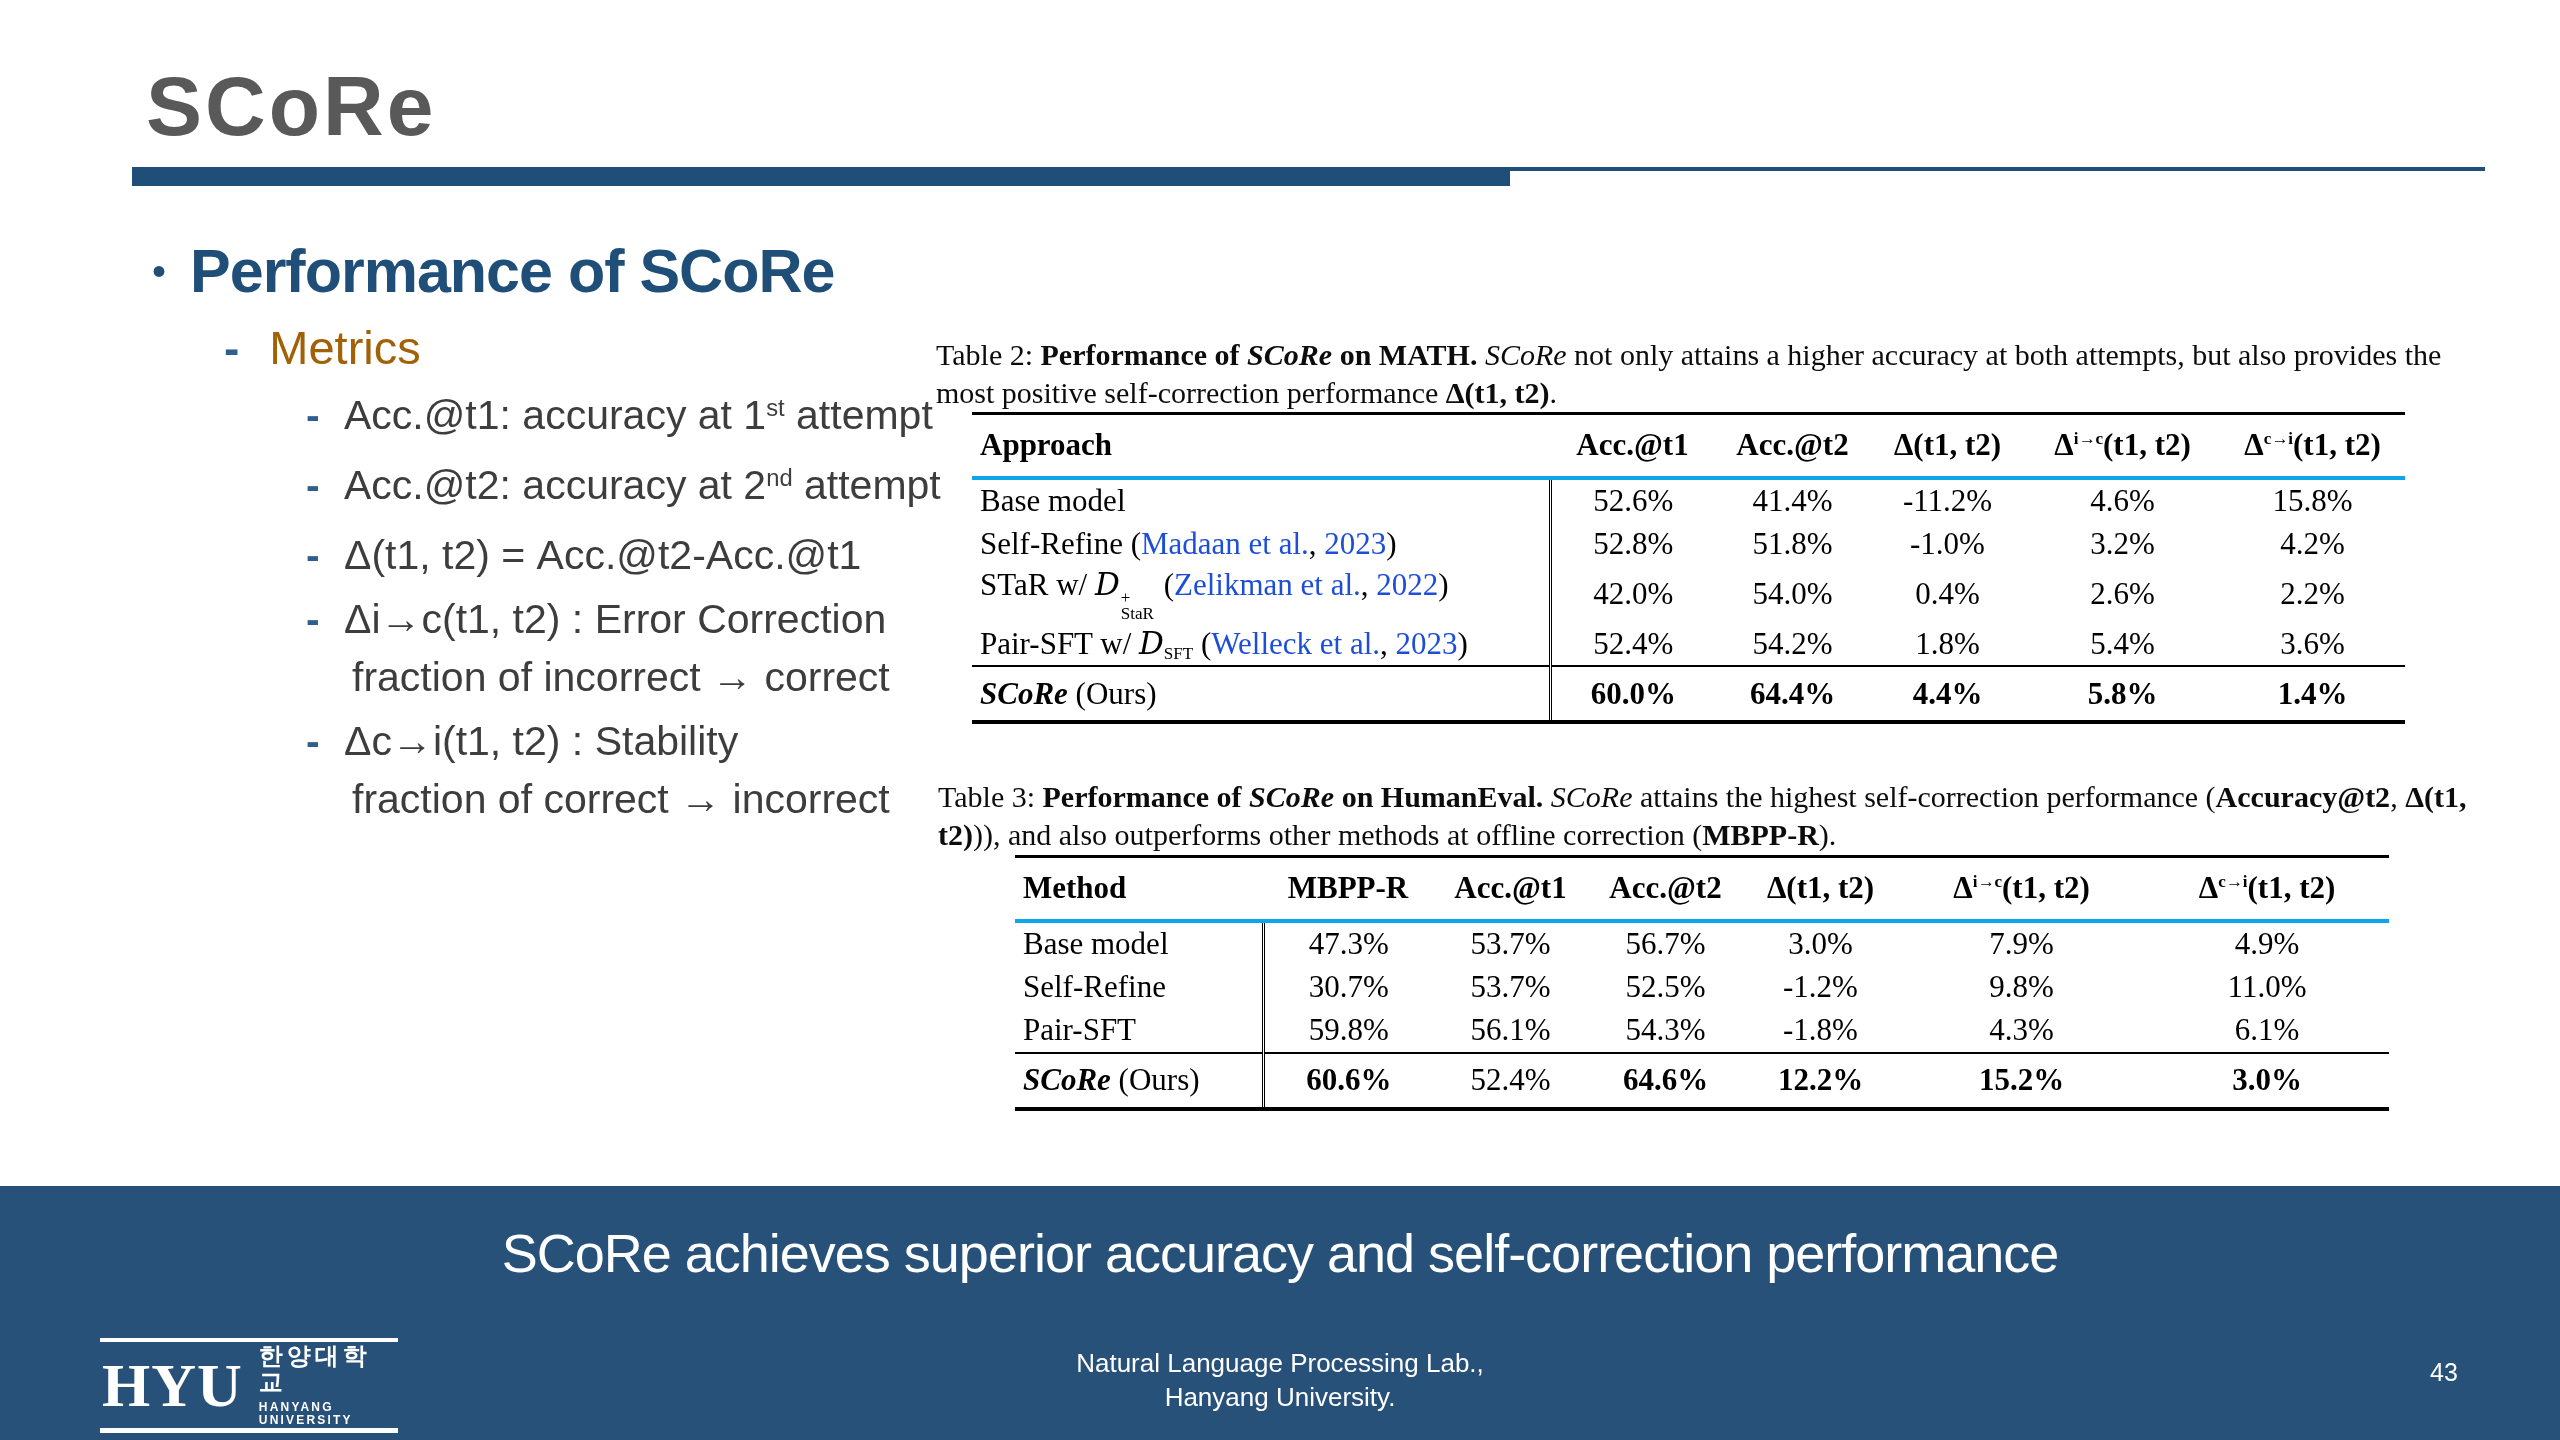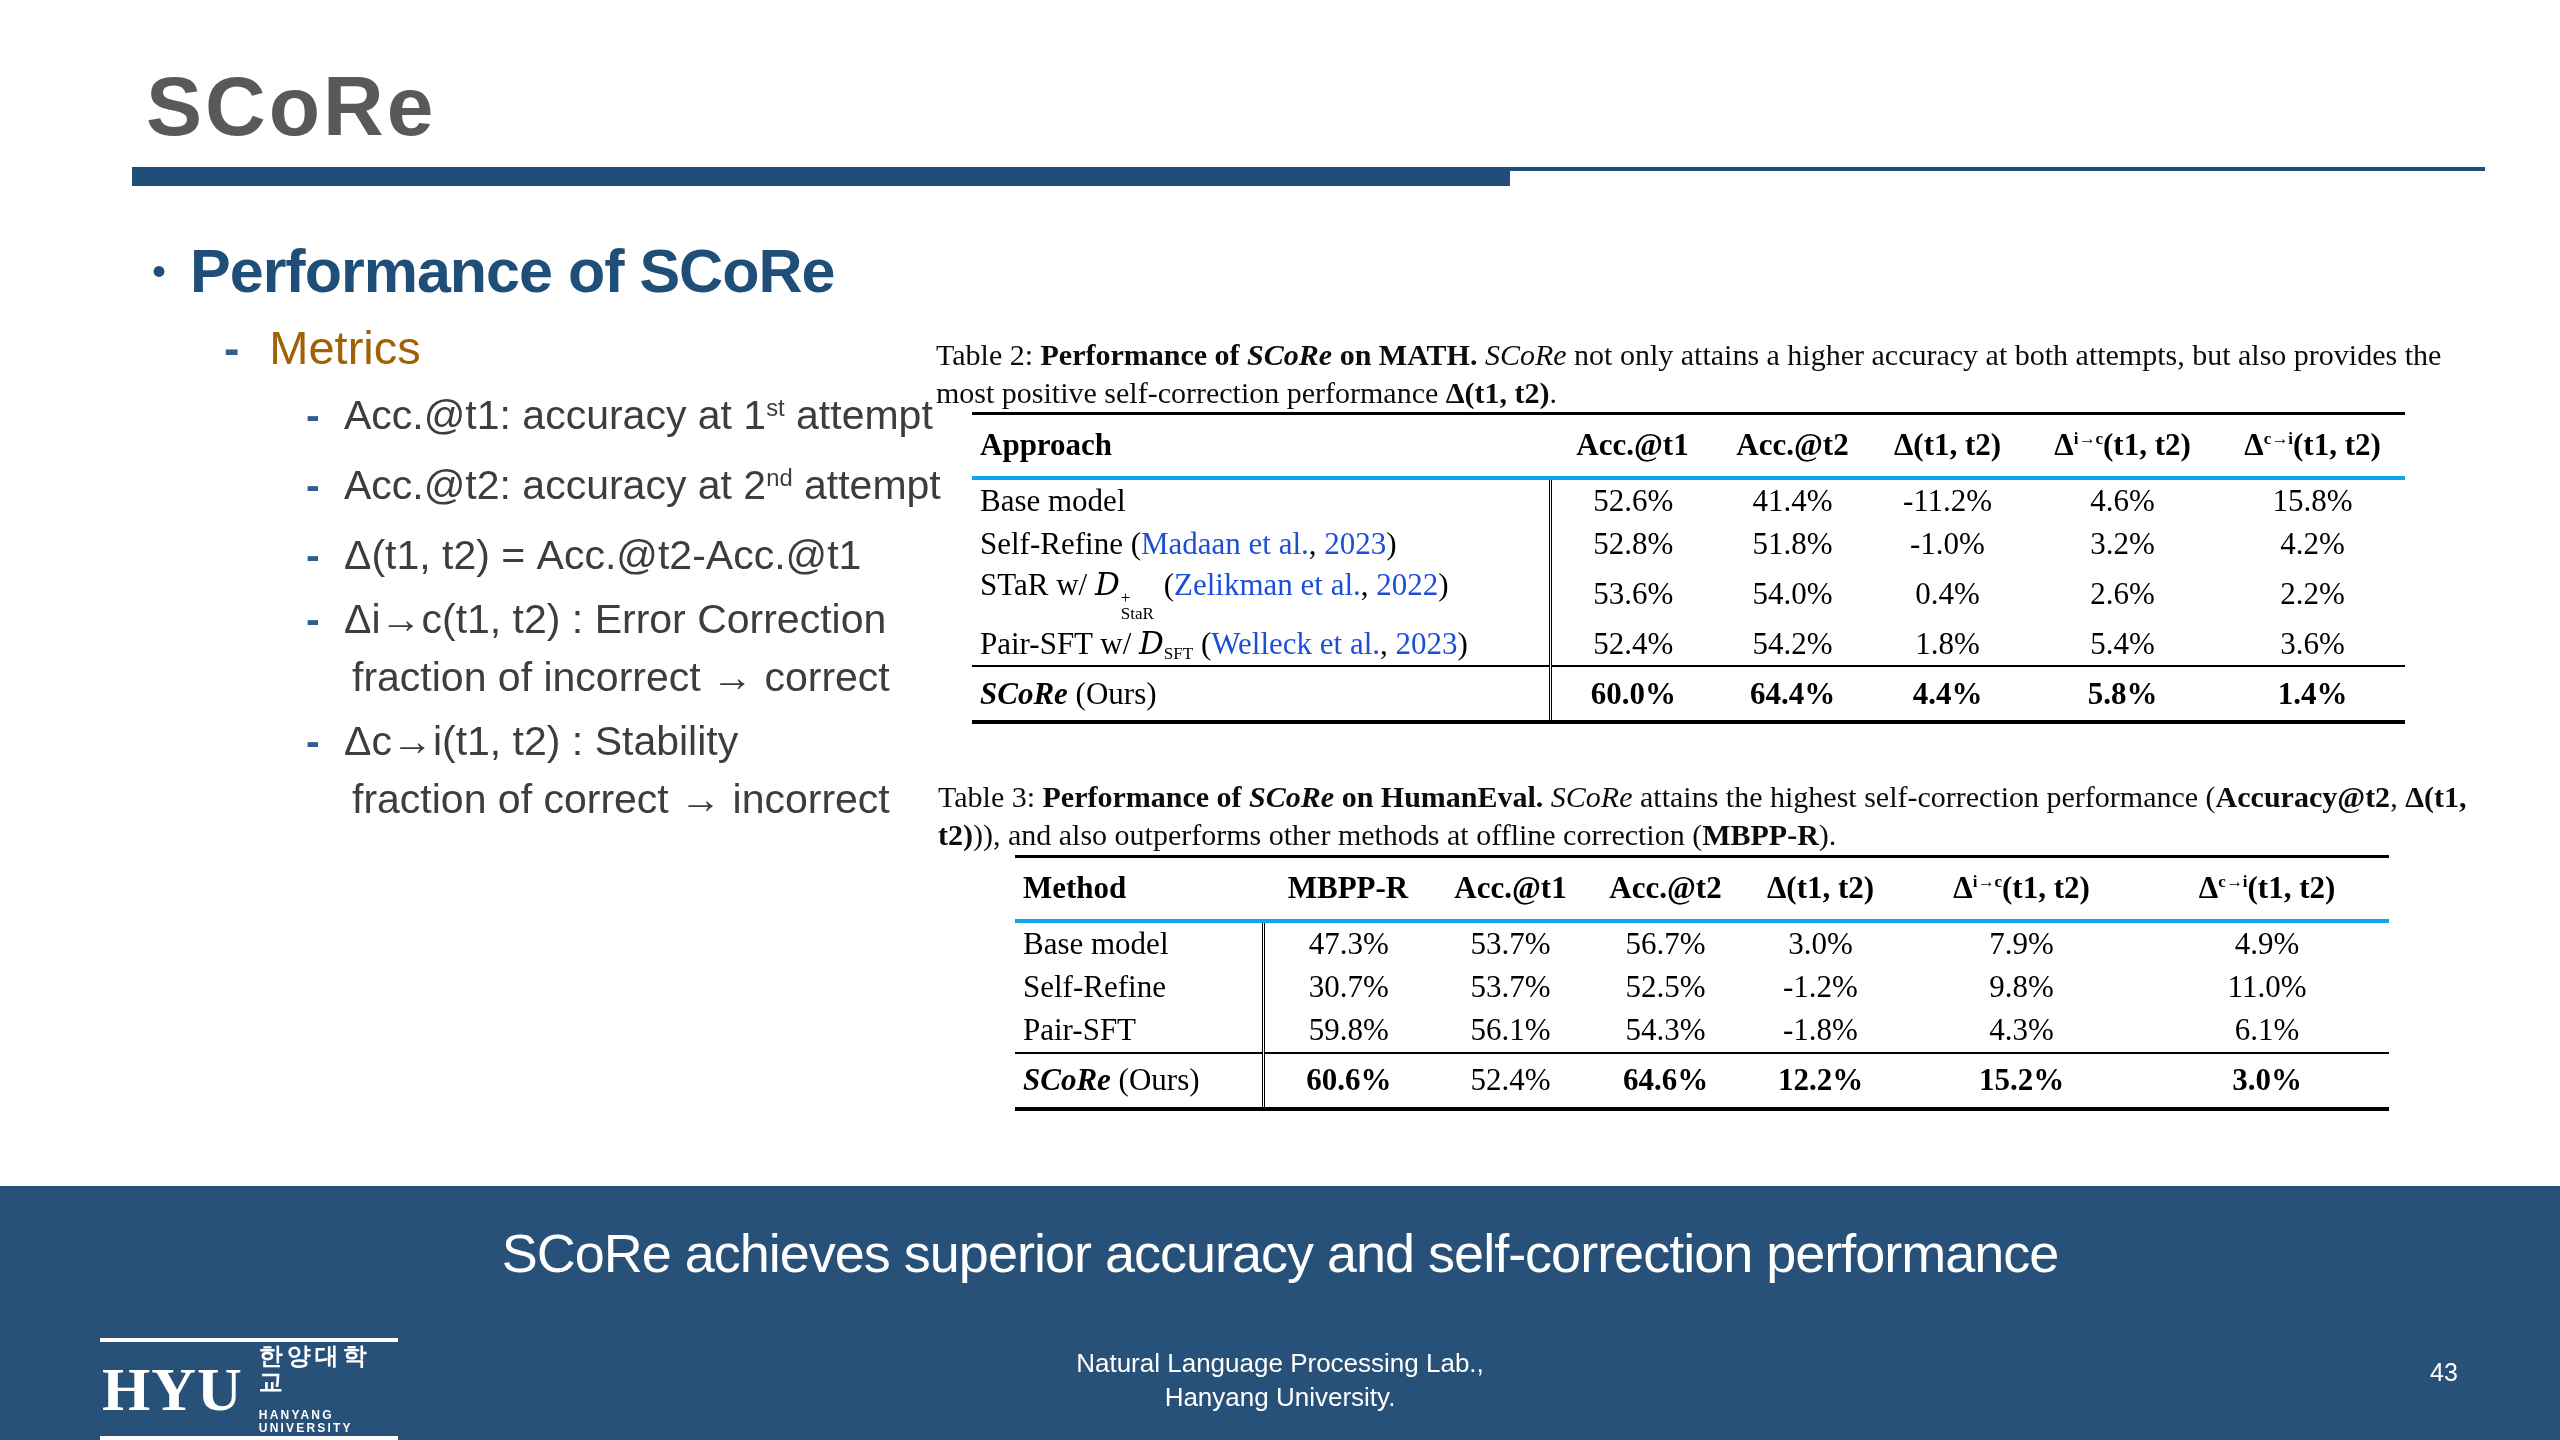--- a/index.html
+++ b/index.html
@@ -66,21 +66,21 @@
                  font-size:26px;line-height:34px;}
   .page-num{position:absolute;left:2430px;top:172px;color:#ffffff;font-size:25px;}
 
   
   .logo{position:absolute;left:100px;top:152px;width:298px;}
   .logo-bar{height:4px;background:#ffffff;}
   .logo-bar.bottom{height:5px;}
   .logo-row{display:flex;align-items:center;gap:16px;padding:1px 2px;}
   .hyu-text{font-family:"Liberation Serif","DejaVu Serif",serif;font-weight:700;color:#ffffff;
             font-size:62px;line-height:56px;letter-spacing:1px;}
-  .logo-right{display:flex;flex-direction:column;gap:14px;}
+  .logo-right{display:flex;flex-direction:column;gap:6px;}
   .korean{font-size:24px;font-weight:700;color:#ffffff;letter-spacing:4px;line-height:26px;}
   .english{font-size:12px;font-weight:700;color:#ffffff;letter-spacing:2.2px;line-height:13px;}
 </style>
 </head>
 <body>
 
 <div class="slide">
 
   <div class="page-title">SCoRe</div>
   <div class="rule-thick"></div>
@@ -161,21 +161,21 @@
           <td><span>51.8%</span></td>
           <td><span>-1.0%</span></td>
           <td><span>3.2%</span></td>
           <td><span>4.2%</span></td>
         </tr>
         <tr>
           <td><span>STaR w/ </span><span class="scriptD">D</span><span class="stack">
               <span>+</span>
               <span>StaR</span>
             </span><span> (</span><span class="pink">Zelikman et al.</span><span>, </span><span class="pink">2022</span><span>)</span></td>
-          <td><span>53.6%</span></td>
+          <td><span>42.0%</span></td>
           <td><span>54.0%</span></td>
           <td><span>0.4%</span></td>
           <td><span>2.6%</span></td>
           <td><span>2.2%</span></td>
         </tr>
         <tr>
           <td><span>Pair-SFT w/ </span><span class="scriptD">D</span><span class="sub">SFT</span><span> (</span><span class="pink">Welleck et al.</span><span>, </span><span class="pink">2023</span><span>)</span></td>
           <td><span>52.4%</span></td>
           <td><span>54.2%</span></td>
           <td><span>1.8%</span></td>

